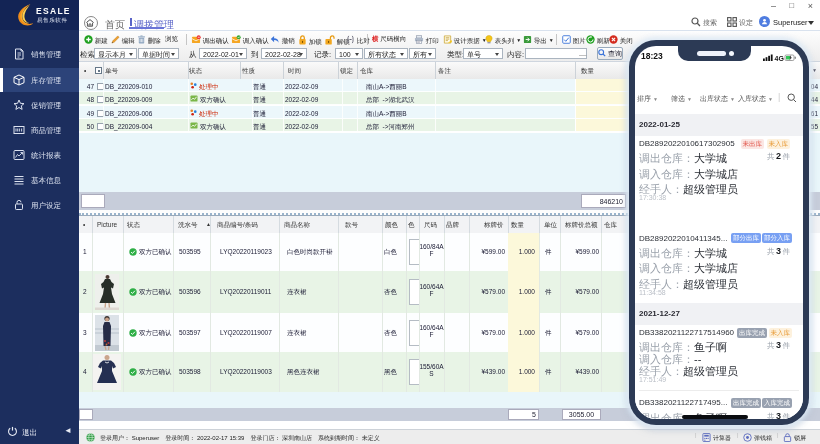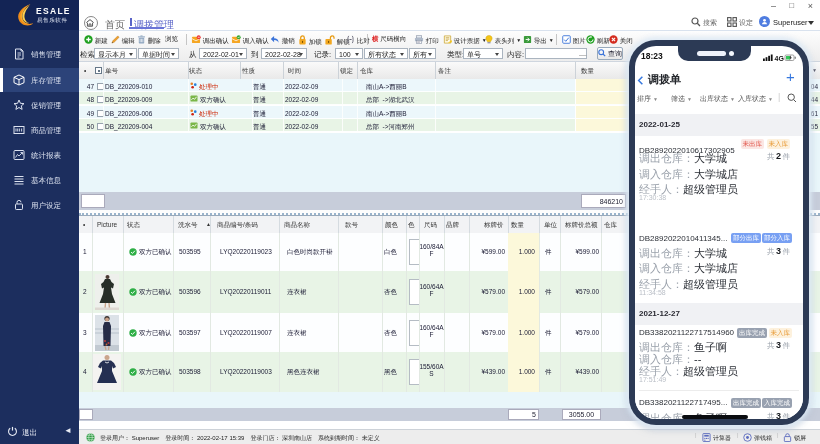--- a/index.html
+++ b/index.html
@@ -645,41 +645,34 @@
         <text x="11.5" y="8" font-size="7" font-weight="bold" fill="#111" font-family="Liberation Sans">4G</text>
         <rect x="22" y="2" width="9" height="5.5" rx="1.2" fill="none" stroke="#888" stroke-width="0.8"></rect>
         <rect x="23" y="3" width="4" height="3.5" fill="#35c759"></rect>
         <path d="M27.8 2.2 L26.6 4.8 L27.6 4.8 L26.4 7.3 L29 4.4 L27.9 4.4 Z" fill="#111"></path>
         <rect x="31.6" y="3.6" width="1.3" height="2.3" rx="0.6" fill="#888"></rect>
       </svg>
   <div id="notch">
         <div id="pill"></div>
         <div id="cam"></div>
       </div>
-  <div class="phead">
-    <svg class="abs" style="left:2px;top:7.5px;" width="7" height="9" viewBox="0 0 8 12">
-          <path d="M6.5 1 L1.5 6 L6.5 11" fill="none" stroke="#3577de" stroke-width="2"></path>
-        </svg>
-    <div class="abs" style="left:13px;top:4px;font-size:11px;font-weight:bold;color:#23262b;">调拨单</div>
-    <div class="abs" style="left:151px;top:0px;font-size:15px;color:#3577de;">+</div>
-  </div>
   <div class="pfilter">
     <div class="abs" style="left:2px;">排序 <span style="font-size:5px;color:#888;">▼</span></div>
     <div class="abs" style="left:36px;">筛选 <span style="font-size:5px;color:#888;">▼</span></div>
     <div class="abs" style="left:65px;">出库状态 <span style="font-size:5px;color:#888;">▼</span></div>
     <div class="abs" style="left:103px;">入库状态 <span style="font-size:5px;color:#888;">▼</span></div>
     <div class="abs" style="left:143px;top:-2px;color:#ccc;font-size:9px;">|</div>
     <svg class="abs" style="left:152px;top:-1px;" width="10" height="10" viewBox="0 0 10 10">
           <circle cx="4.2" cy="4.2" r="3.2" fill="none" stroke="#555" stroke-width="1"></circle>
           <line x1="6.6" y1="6.6" x2="9" y2="9" stroke="#555" stroke-width="1"></line>
         </svg>
   </div>
   <div class="psec" style="top:68px;height:22px;line-height:22px;"><span>2022-01-25</span></div>
   <div class="pcard" style="top:90px;height:72px;">
-    <div class="pline pval" style="top:10px;font-size:8px;">DB2892022010617302905</div>
+    <div class="pline pval" style="top:3px;font-size:8px;">DB2892022010617302905</div>
     <div class="ptag t-red" style="right:39px;top:2.5px;">未出库</div>
     <div class="ptag t-org" style="right:13px;top:2.5px;">未入库</div>
     <div class="pline" style="top:15px;"><span class="plbl">调出仓库：</span><span class="pval">大学城</span></div>
     <div class="pqty" style="top:15px;">共<b style="margin:0 1.5px;">2</b>件</div>
     <div class="pline" style="top:30.5px;"><span class="plbl">调入仓库：</span><span class="pval">大学城店</span></div>
     <div class="pline" style="top:46px;"><span class="plbl">经手人：</span><span class="pval">超级管理员</span></div>
     <div class="ptstamp" style="top:58px;">17:30:38</div>
   </div>
   <div class="pcard" style="top:184.5px;height:72px;">
     <div class="pline pval" style="top:3px;font-size:8px;">DB2892022010411345...</div>

